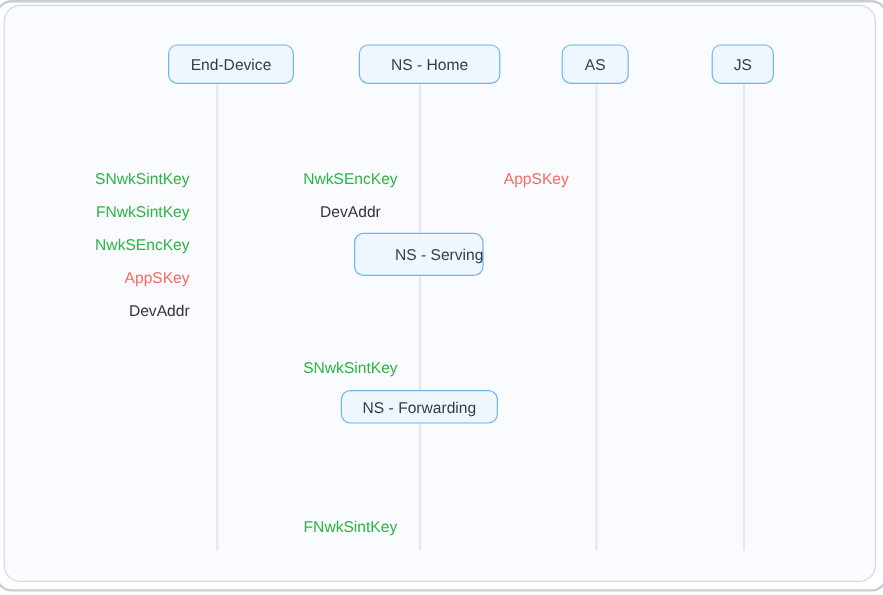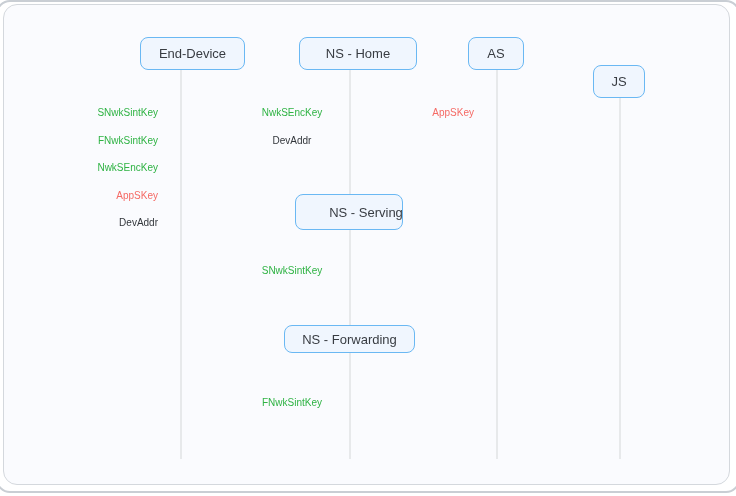--- a/index.html
+++ b/index.html
@@ -43,29 +43,30 @@
     color:var(--box-text);
     font-size:13px;
     display:flex;align-items:center;justify-content:center;
     box-sizing:border-box;
     white-space:nowrap;
     z-index:2;
   }
   .e-ed{left:128px;top:37px;width:105px;height:33px;margin-left:12px;}
   .e-nsh{left:299px;top:37px;width:118px;height:33px;}
   .e-as{left:468px;top:37px;width:56px;height:33px;}
-  .e-js{left:593px;top:37px;width:52px;height:33px;margin-top:28px;}
+  .e-js{left:593px;top:37px;width:52px;height:33px;}
   .e-nss{left:295px;top:194px;width:108px;height:36px;padding-left:34px;}
   .e-nsf{left:284px;top:325px;width:131px;height:28px;}
   
   .key{
     position:absolute;
-    font-size:10px;line-height:16px;
+    font-size:13px;line-height:16px;
     white-space:nowrap;
     z-index:1;
+    margin-top:36px;
   }
   .k-right{text-align:right;}
   .k-center{transform:translateX(-50%);}
   .k0{right:578px;top:105px;}
   .k1{right:578px;top:133px;}
   .k2{right:578px;top:160px;}
   .k3{right:578px;top:188px;}
   .k4{right:578px;top:215px;}
   .k5{left:292px;top:105px;}
   .k6{left:292px;top:133px;}

